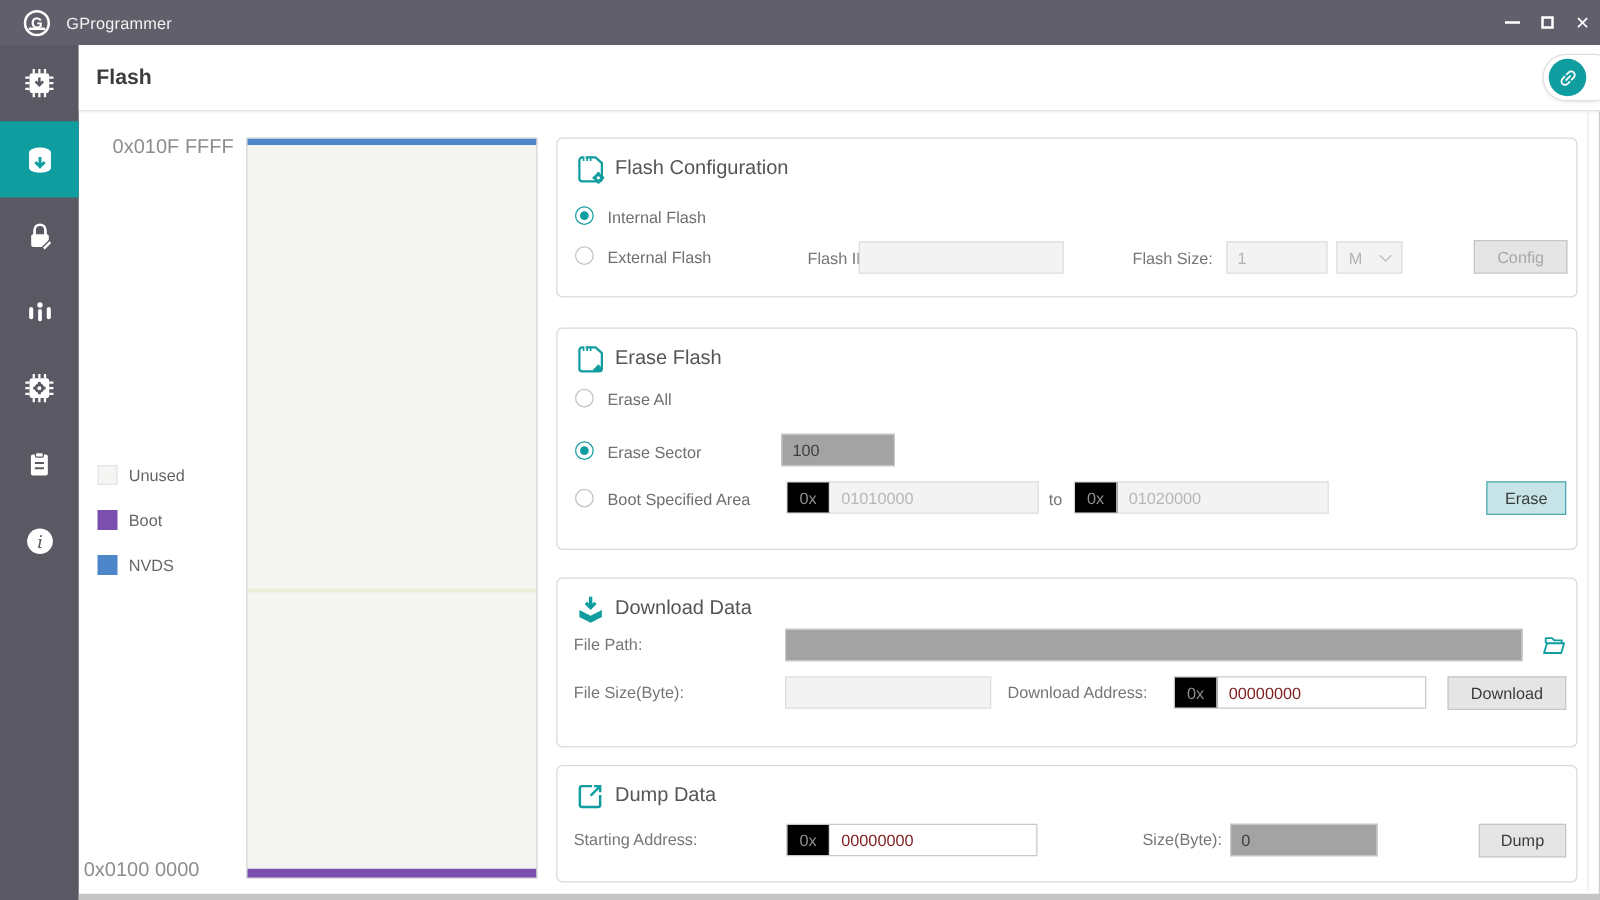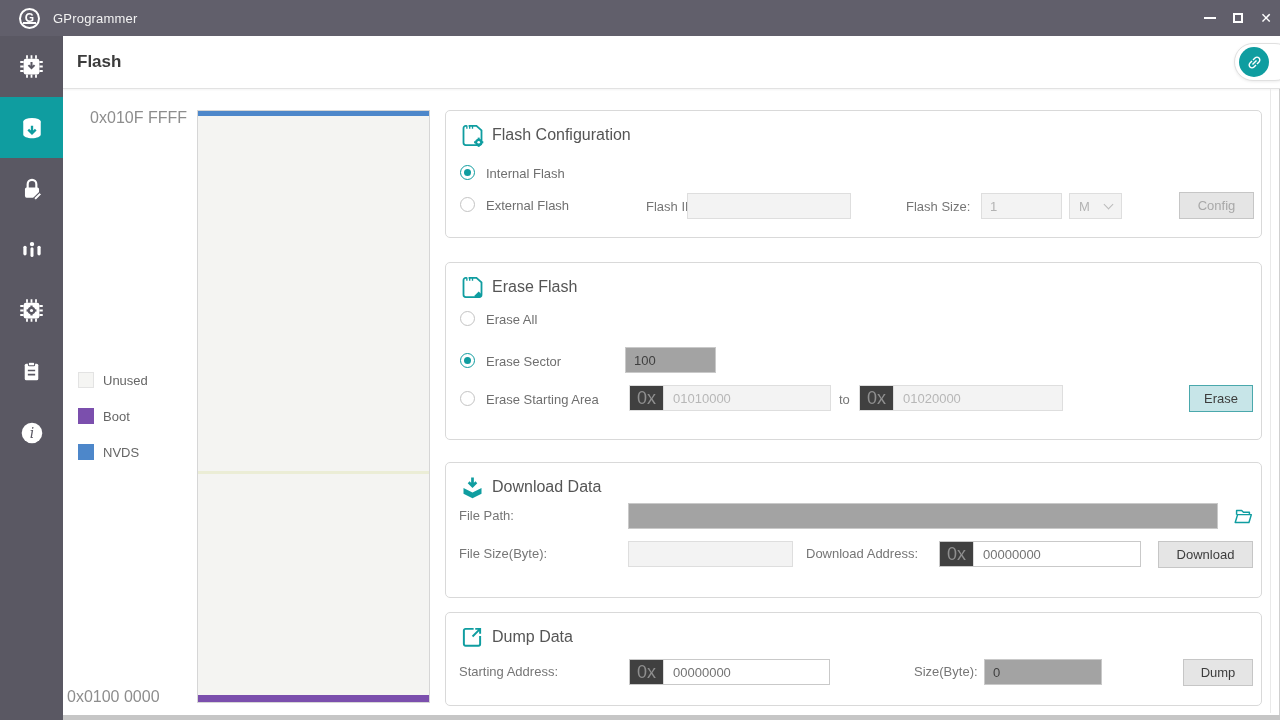--- a/index.html
+++ b/index.html
@@ -49,22 +49,22 @@
   .p-title{position:absolute;left:46px;top:15px;font-size:16px;color:#555}
   .flabel{position:absolute;color:#767676;font-size:13px}
   .radio{position:absolute;left:14px;width:15px;height:15px;border-radius:50%;border:1px solid #c3c3c3;background:#fff}
   .radio.sel{border-color:#0f9da0}
   .radio.sel::after{content:"";position:absolute;left:3px;top:3px;width:7px;height:7px;border-radius:50%;background:#0f9da0}
   .rlabel{position:absolute;left:40px;color:#6f6f6f;font-size:13px}
   input.fld{position:absolute;height:26px;border:1px solid #c9c9c9;background:#a3a3a3;color:#3f3f3f;font-size:13px;padding:0 8px;font-family:"Liberation Sans",sans-serif;outline:none}
   input.fld.dis{background:#f3f3f3;border-color:#dedede;color:#b3b3b3}
   .hexgrp{position:absolute;height:26px;display:flex;border:1px solid #c9c9c9;background:#fff}
   .hexgrp.dis{border-color:#dedede;background:#f3f3f3}
-  .hexpfx{width:34px;display:flex;align-items:center;justify-content:center;background:#404040;border-right:1px solid #ddd;color:#8f8f8f;font-size:18px}
-  .hexgrp input{flex:1;border:none;background:transparent;color:#737373;font-size:13px;padding:0 9px;min-width:0;font-family:"Liberation Sans",sans-serif;outline:none}
+  .hexpfx{width:34px;display:flex;align-items:center;justify-content:center;background:#000000;border-right:1px solid #ddd;color:#8f8f8f;font-size:13px}
+  .hexgrp input{flex:1;border:none;background:transparent;color:#7f1d1d;font-size:13px;padding:0 9px;min-width:0;font-family:"Liberation Sans",sans-serif;outline:none}
   .hexgrp.dis input{color:#b7b7b7}
   .btn{position:absolute;height:27px;border:1px solid #c6c6c6;background:#e5e5e5;color:#3c3c3c;font-size:13px;display:flex;align-items:center;justify-content:center}
   .btn.disabled{color:#a8a8a8}
   .btn.teal{background:#c7e5e8;border-color:#4aa8ac}
   .selbox{position:absolute;height:26px;border:1px solid #dedede;background:#f3f3f3;color:#b3b3b3;font-size:13px;display:flex;align-items:center;justify-content:space-between;padding:0 9px}
   .chev{width:7px;height:7px;border-right:1.5px solid #bbb;border-bottom:1.5px solid #bbb;transform:rotate(45deg);margin-top:-3px}
 
   #scroll-line{position:absolute;left:1270px;top:89px;width:1px;height:624px;background:#e9e9e9}
   #bottom-strip{position:absolute;left:63px;bottom:0;width:1217px;height:5px;background:#c6c6c6}
 </style>
@@ -223,21 +223,21 @@
     <div class="p-title">Erase Flash</div>
 
     <span class="radio" style="top:48px"></span>
     <span class="rlabel" style="top:49px">Erase All</span>
 
     <span class="radio sel" style="top:90px"></span>
     <span class="rlabel" style="top:91px">Erase Sector</span>
     <input class="fld" style="left: 179px; top: 84px; width: 91px;" value="100">
 
     <span class="radio" style="top:128px"></span>
-    <span class="rlabel" style="top:129px">Erase Starting Area</span>
+    <span class="rlabel" style="top:129px">Boot Specified Area</span>
     <div class="hexgrp dis" style="left:183px;top:122px;width:202px">
       <span class="hexpfx">0x</span>
       <input disabled="" value="01010000" style="">
     </div>
     <span class="flabel" style="left:393px;top:129px">to</span>
     <div class="hexgrp dis" style="left:413px;top:122px;width:204px">
       <span class="hexpfx">0x</span>
       <input disabled="" value="01020000" style="">
     </div>
     <div class="btn teal" style="left:743px;top:122px;width:64px">Erase</div>

